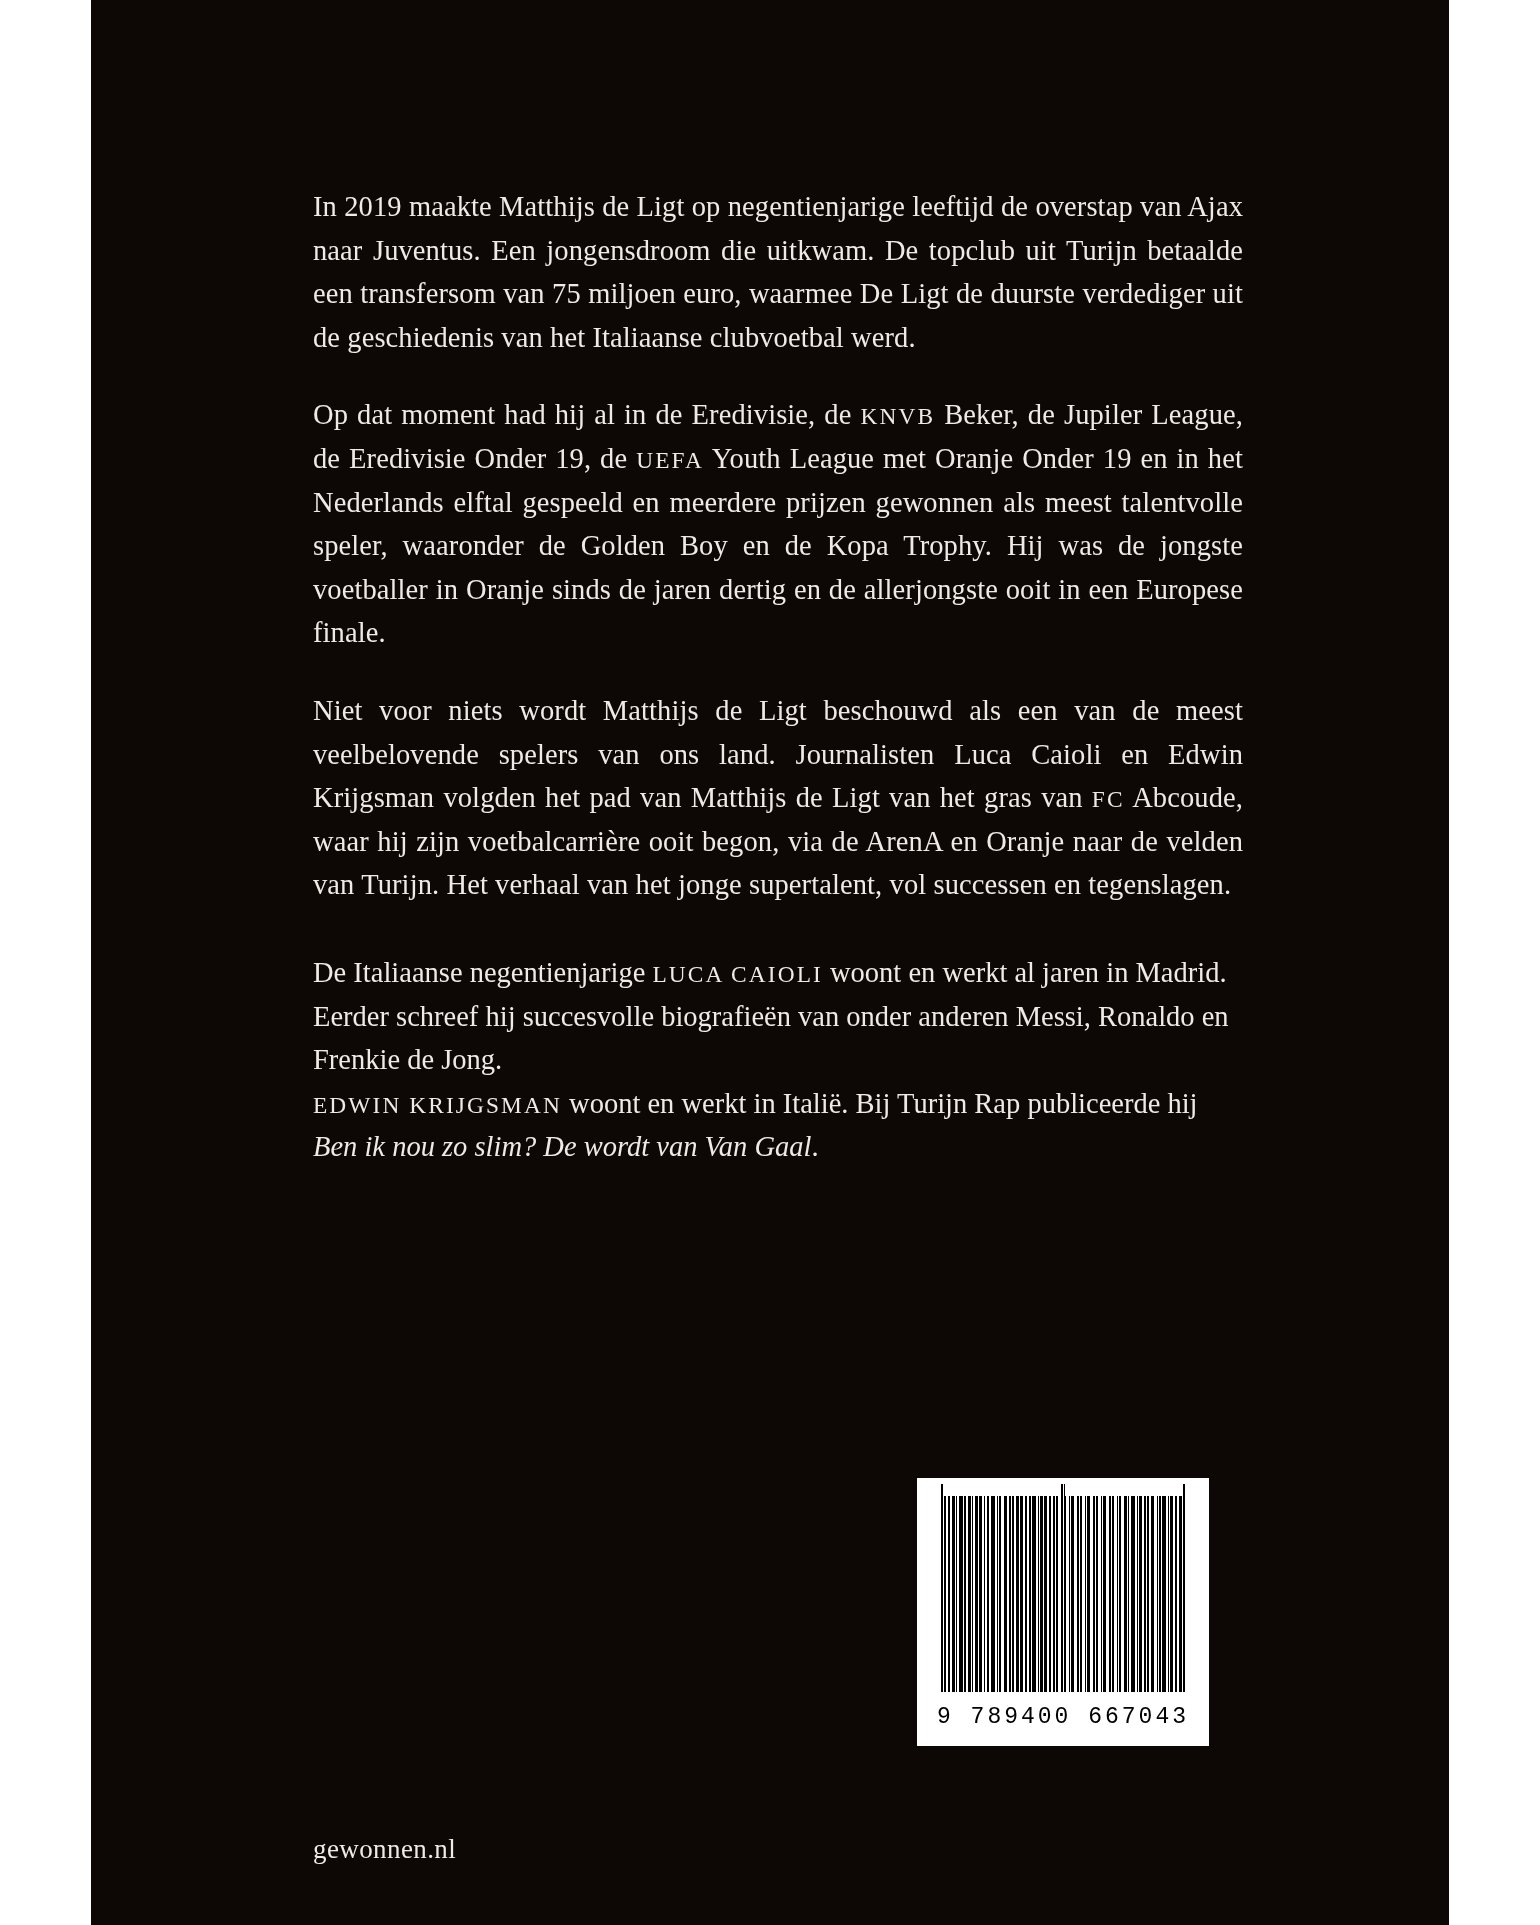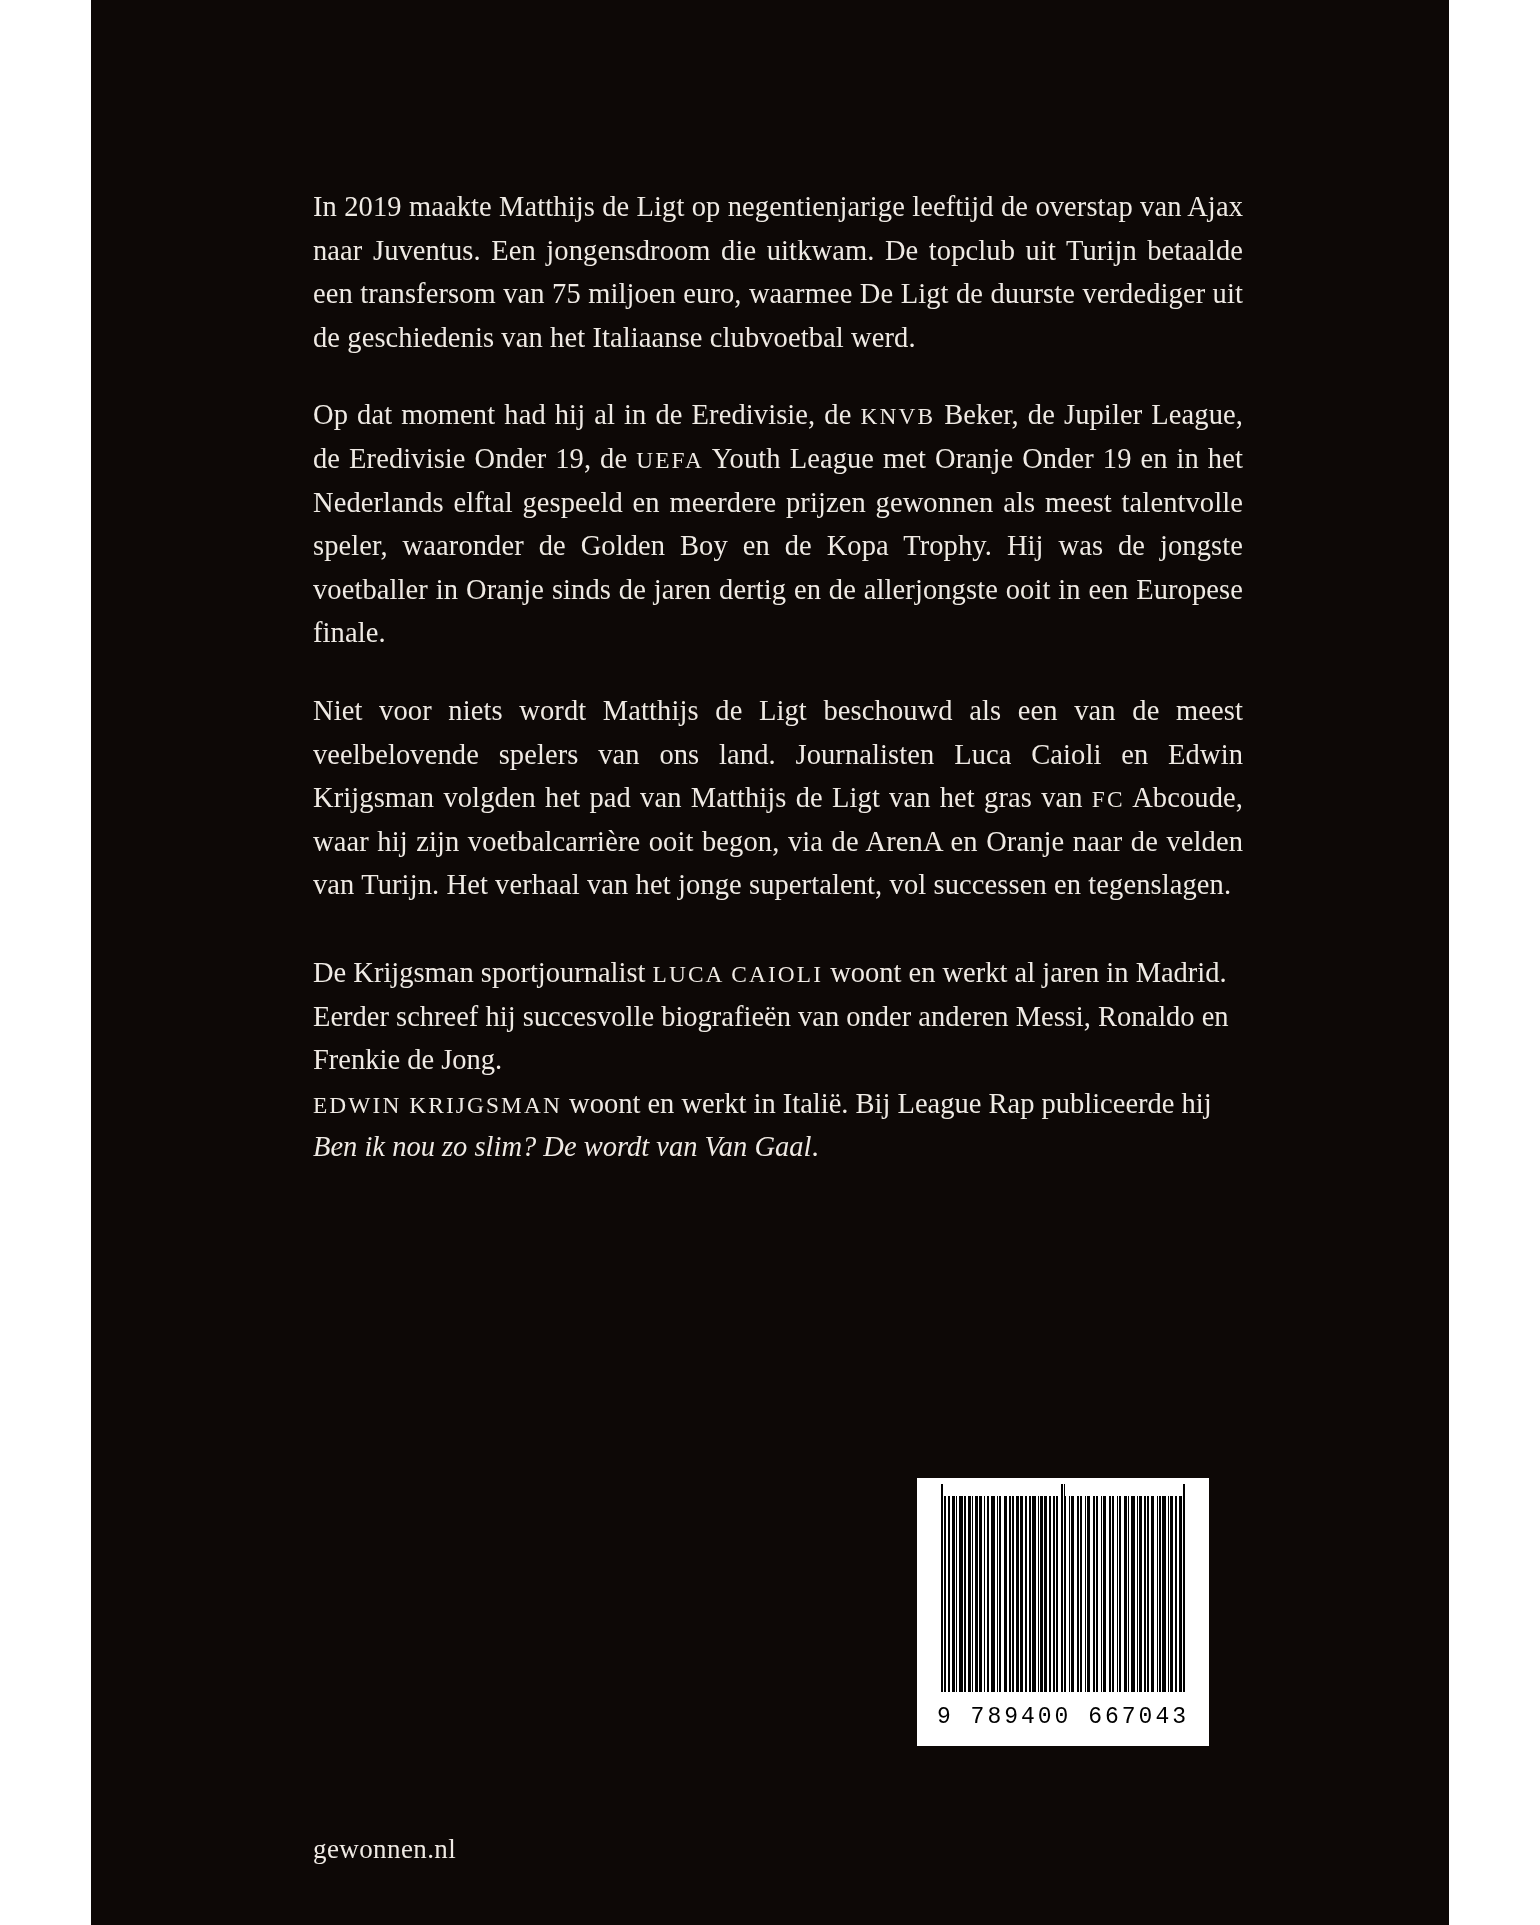--- a/index.html
+++ b/index.html
@@ -104,22 +104,22 @@
 <body>
 
 <div id="book-back-cover">
 
   <div class="blurb">
     <p class="para" id="para-1"><span>In 2019 maakte Matthijs de Ligt op negentienjarige leeftijd de overstap van Ajax naar Juventus. Een jongensdroom die uitkwam. De topclub uit Turijn betaalde een transfersom van 75 miljoen euro, waarmee De Ligt de duurste verdediger uit de geschiedenis van het Italiaanse clubvoetbal werd.</span></p>
     <p class="para" id="para-2"><span>Op dat moment had hij al in de Eredivisie, de </span><span class="sc">knvb</span><span> Beker, de Jupiler League, de Eredivisie Onder 19, de </span><span class="sc">uefa</span><span> Youth League met Oranje Onder 19 en in het Nederlands elftal gespeeld en meerdere prijzen gewonnen als meest talentvolle speler, waaronder de Golden Boy en de Kopa Trophy. Hij was de jongste voetballer in Oranje sinds de jaren dertig en de allerjongste ooit in een Europese finale.</span></p>
     <p class="para" id="para-3"><span>Niet voor niets wordt Matthijs de Ligt beschouwd als een van de meest veelbelovende spelers van ons land. Journalisten Luca Caioli en Edwin Krijgsman volgden het pad van Matthijs de Ligt van het gras van </span><span class="sc">fc</span><span> Abcoude, waar hij zijn voetbalcarrière ooit begon, via de ArenA en Oranje naar de velden van Turijn. Het verhaal van het jonge supertalent, vol successen en tegenslagen.</span></p>
 
     <div class="author-block">
-      <p class="author-line" id="bio-1"><span>De Krijgsman sportjournalist </span><span class="sc">Luca Caioli</span><span> woont en werkt al jaren in Madrid. Eerder schreef hij succesvolle biografieën van onder anderen Messi, Ronaldo en Frenkie de Jong.</span></p>
-      <p class="author-line" id="bio-2"><span class="sc">Edwin Krijgsman</span><span> woont en werkt in Italië. Bij League Rap publiceerde hij </span><span class="italic">Ben ik nou zo slim? De wordt van Van Gaal</span><span>.</span></p>
+      <p class="author-line" id="bio-1"><span>De Italiaanse negentienjarige </span><span class="sc">Luca Caioli</span><span> woont en werkt al jaren in Madrid. Eerder schreef hij succesvolle biografieën van onder anderen Messi, Ronaldo en Frenkie de Jong.</span></p>
+      <p class="author-line" id="bio-2"><span class="sc">Edwin Krijgsman</span><span> woont en werkt in Italië. Bij Turijn Rap publiceerde hij </span><span class="italic">Ben ik nou zo slim? De wordt van Van Gaal</span><span>.</span></p>
     </div>
   </div>
 
   <div id="barcode">
     <div class="bars">
         <i class="tall" style="width: 1.14953px; background: rgb(0, 0, 0);"></i>
         <i class="tall" style="width: 1.14953px; background: rgb(0, 0, 0);"></i>
         <i class="tall" style="width: 1.14953px; background: transparent;"></i>
         <i style="width: 1.14953px; background: rgb(0, 0, 0);"></i>
         <i style="width: 1.14953px; background: transparent;"></i>

